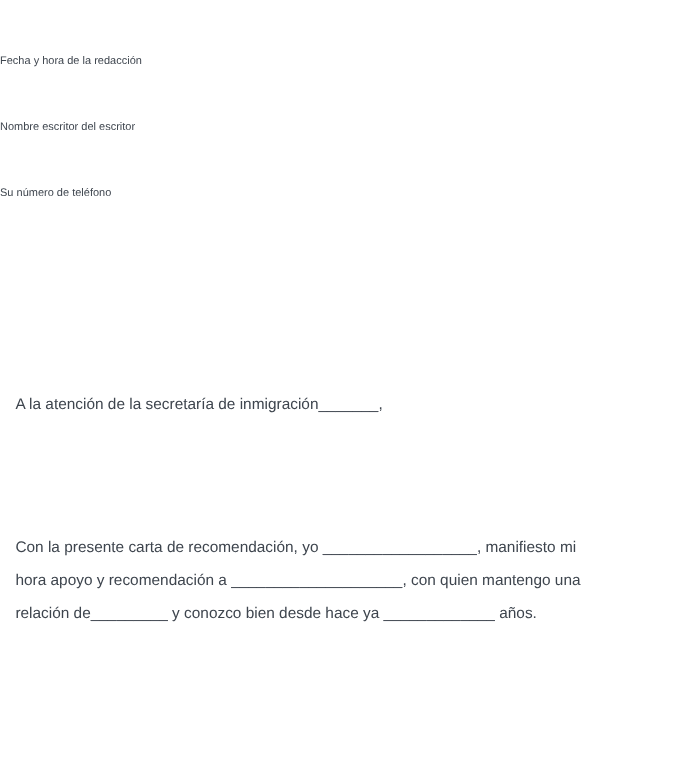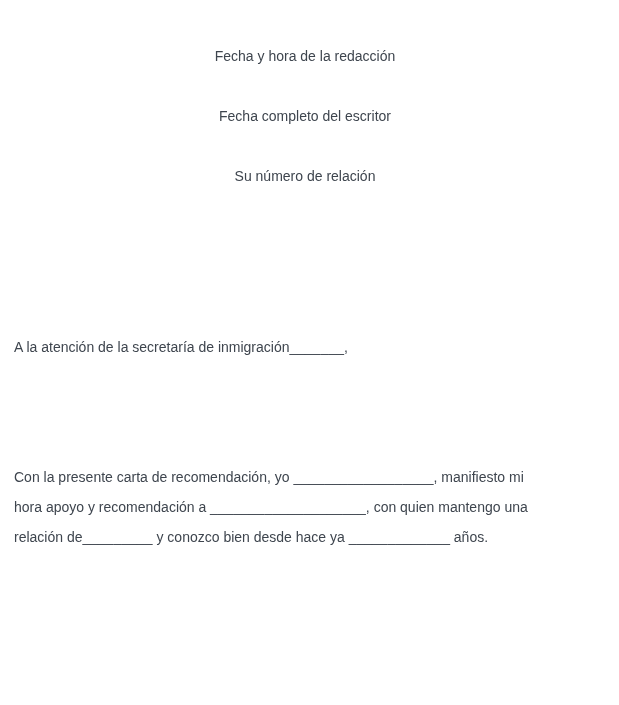--- a/index.html
+++ b/index.html
@@ -13,48 +13,48 @@
   }
   .page {
     width: 619px;
     height: 705px;
     background: #ffffff;
     position: relative;
   }
   .letter-header {
     margin-top: 6px;
     margin-right: 9px;
-    text-align: center;
-    font-size: 14px;
+    text-align: left;
+    font-size: 10px;
     line-height: 20px;
     white-space: pre;
   }
   .letter-body {
     margin-left: 14px;
     margin-right: 10px;
     font-size: 14px;
     line-height: 30px;
     white-space: pre;
   }
   .salutation {
-    margin-top: 16px;
+    margin-top: 36px;
   }
   .para {
     margin-bottom: 10px;
   }
 </style>
 </head>
 <body>
 
 <div class="page">
 
   <div class="letter-header">
     <div>Fecha y hora de la redacción</div>
-    <div>Fecha completo del escritor</div>
-    <div>Su número de relación</div>
+    <div>Nombre escritor del escritor</div>
+    <div>Su número de teléfono</div>
   </div>
 
   <div class="letter-body">
 
     <div class="para salutation">A la atención de la secretaría de inmigración_______,</div>
 
     <div class="para">Con la presente carta de recomendación, yo __________________, manifiesto mi
 hora apoyo y recomendación a ____________________, con quien mantengo una
 relación de_________ y conozco bien desde hace ya _____________ años.</div>
 

